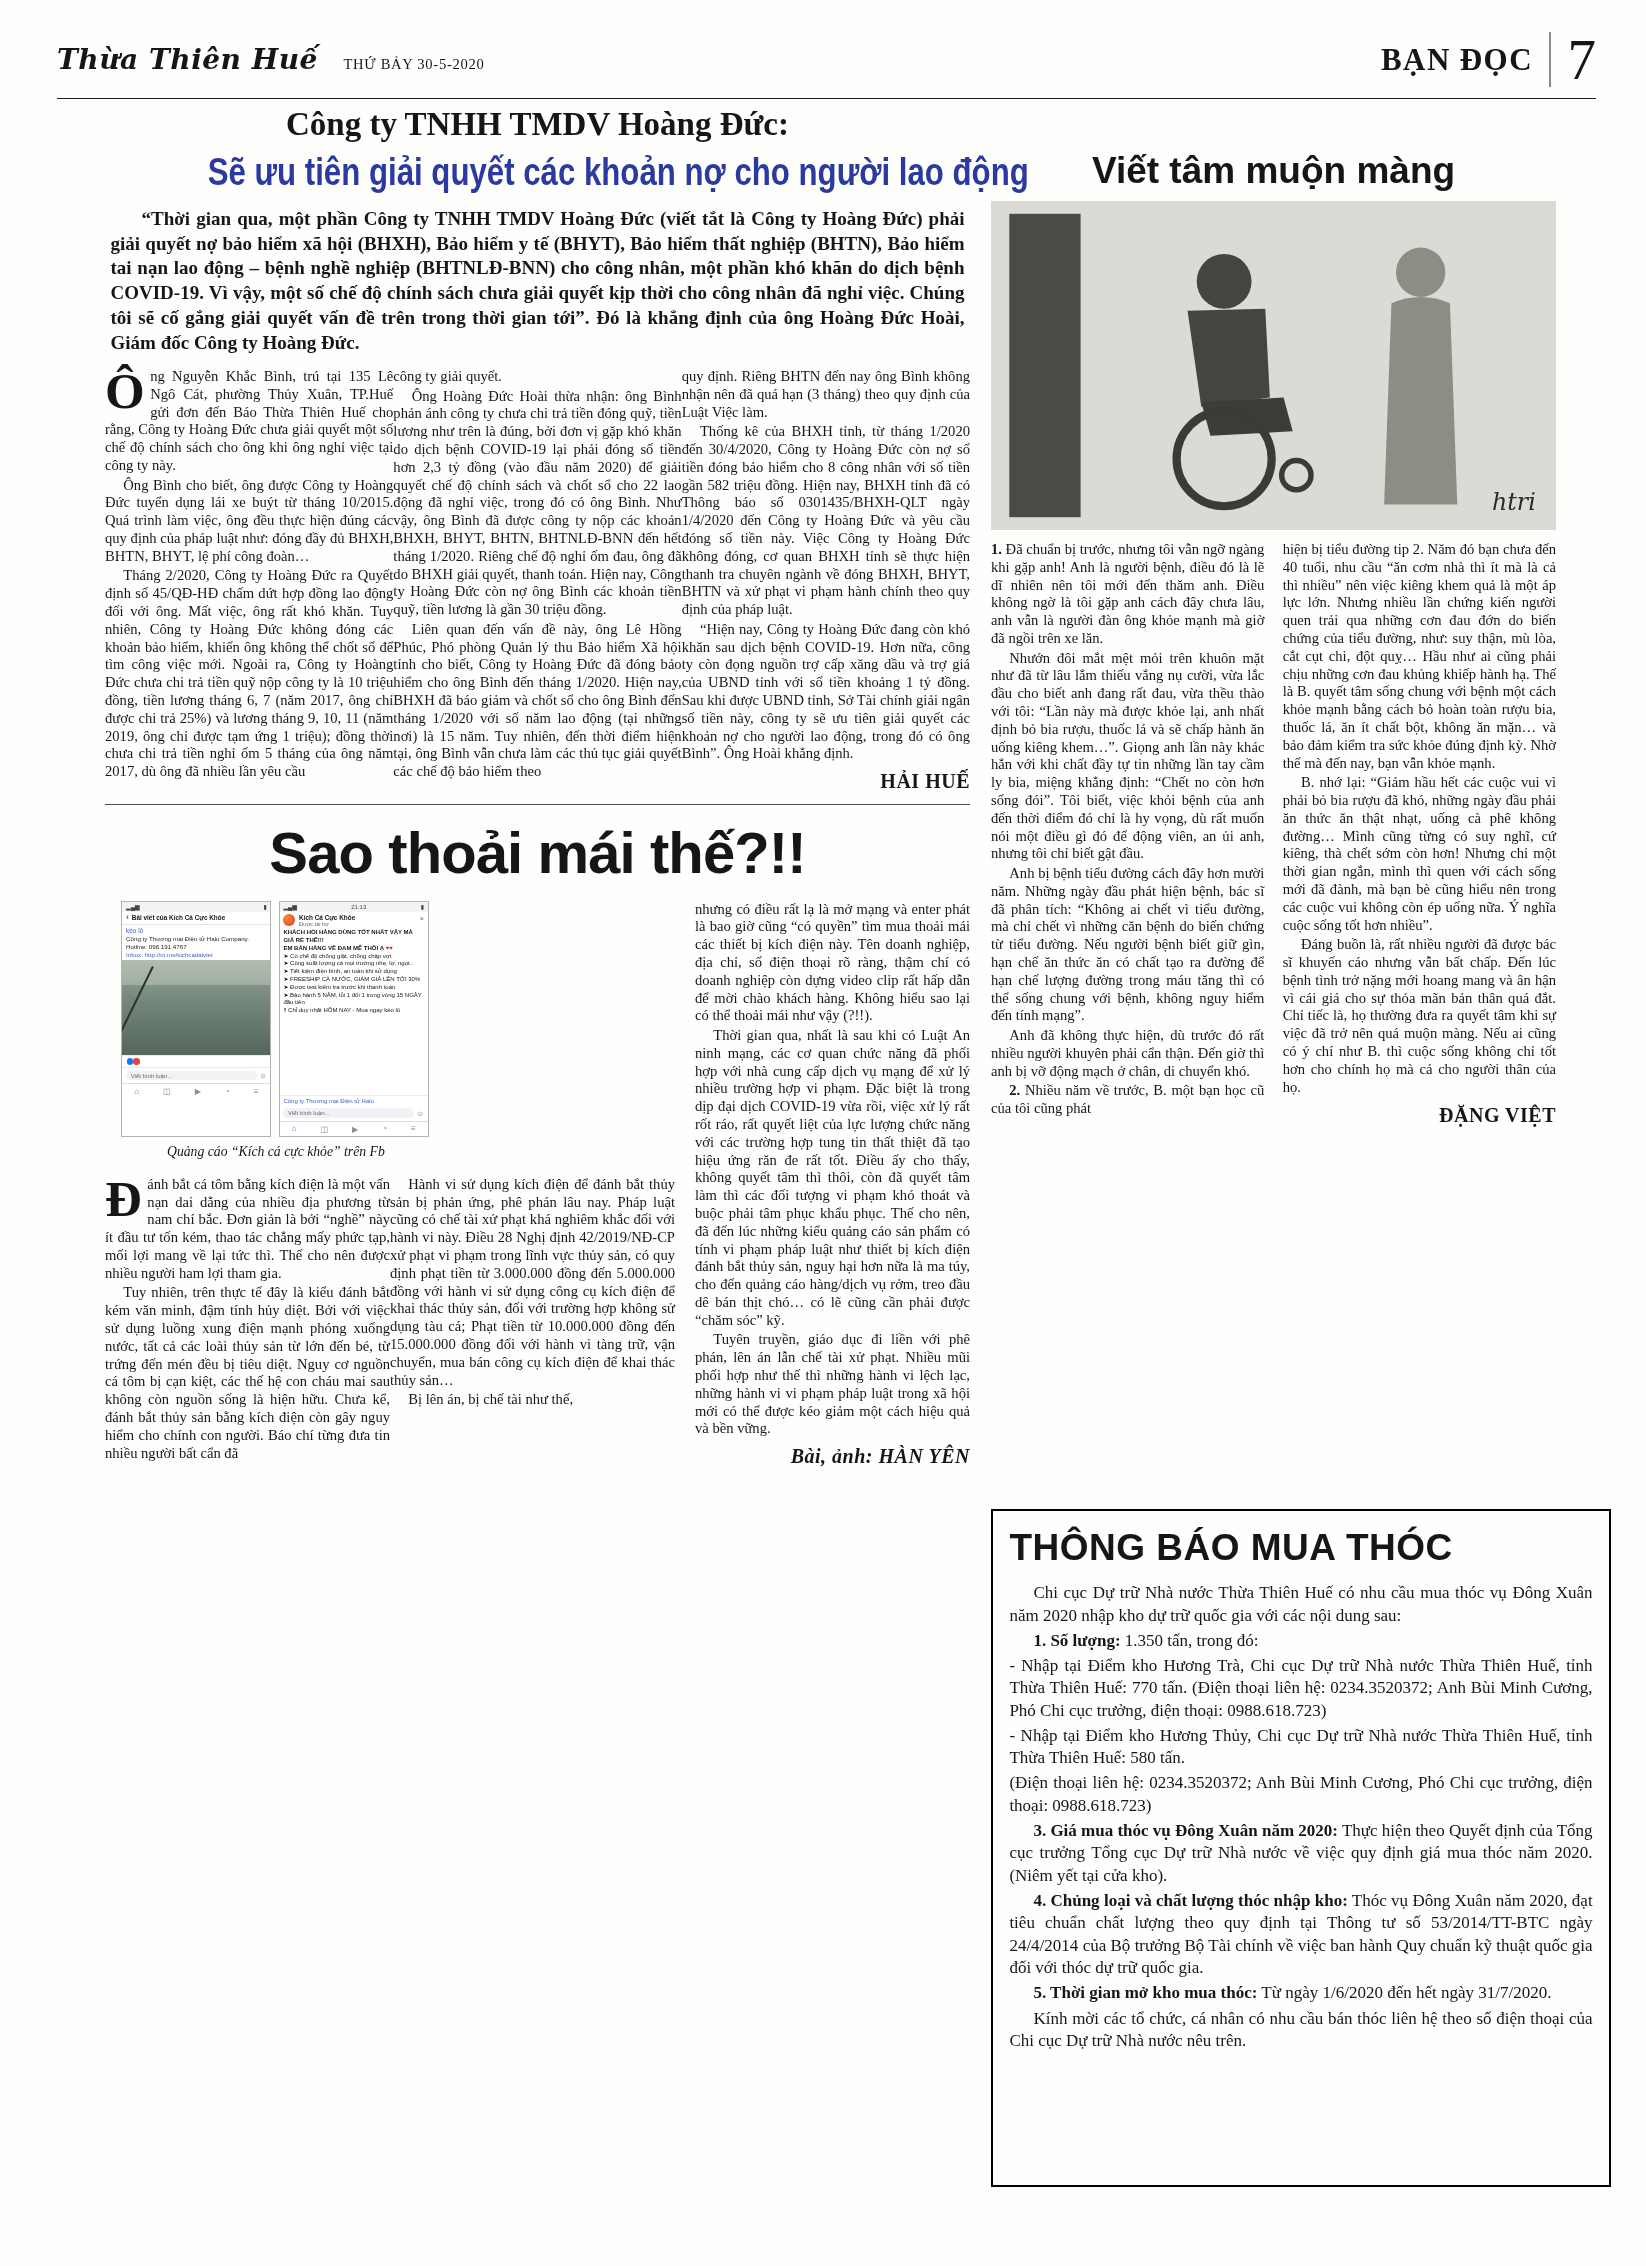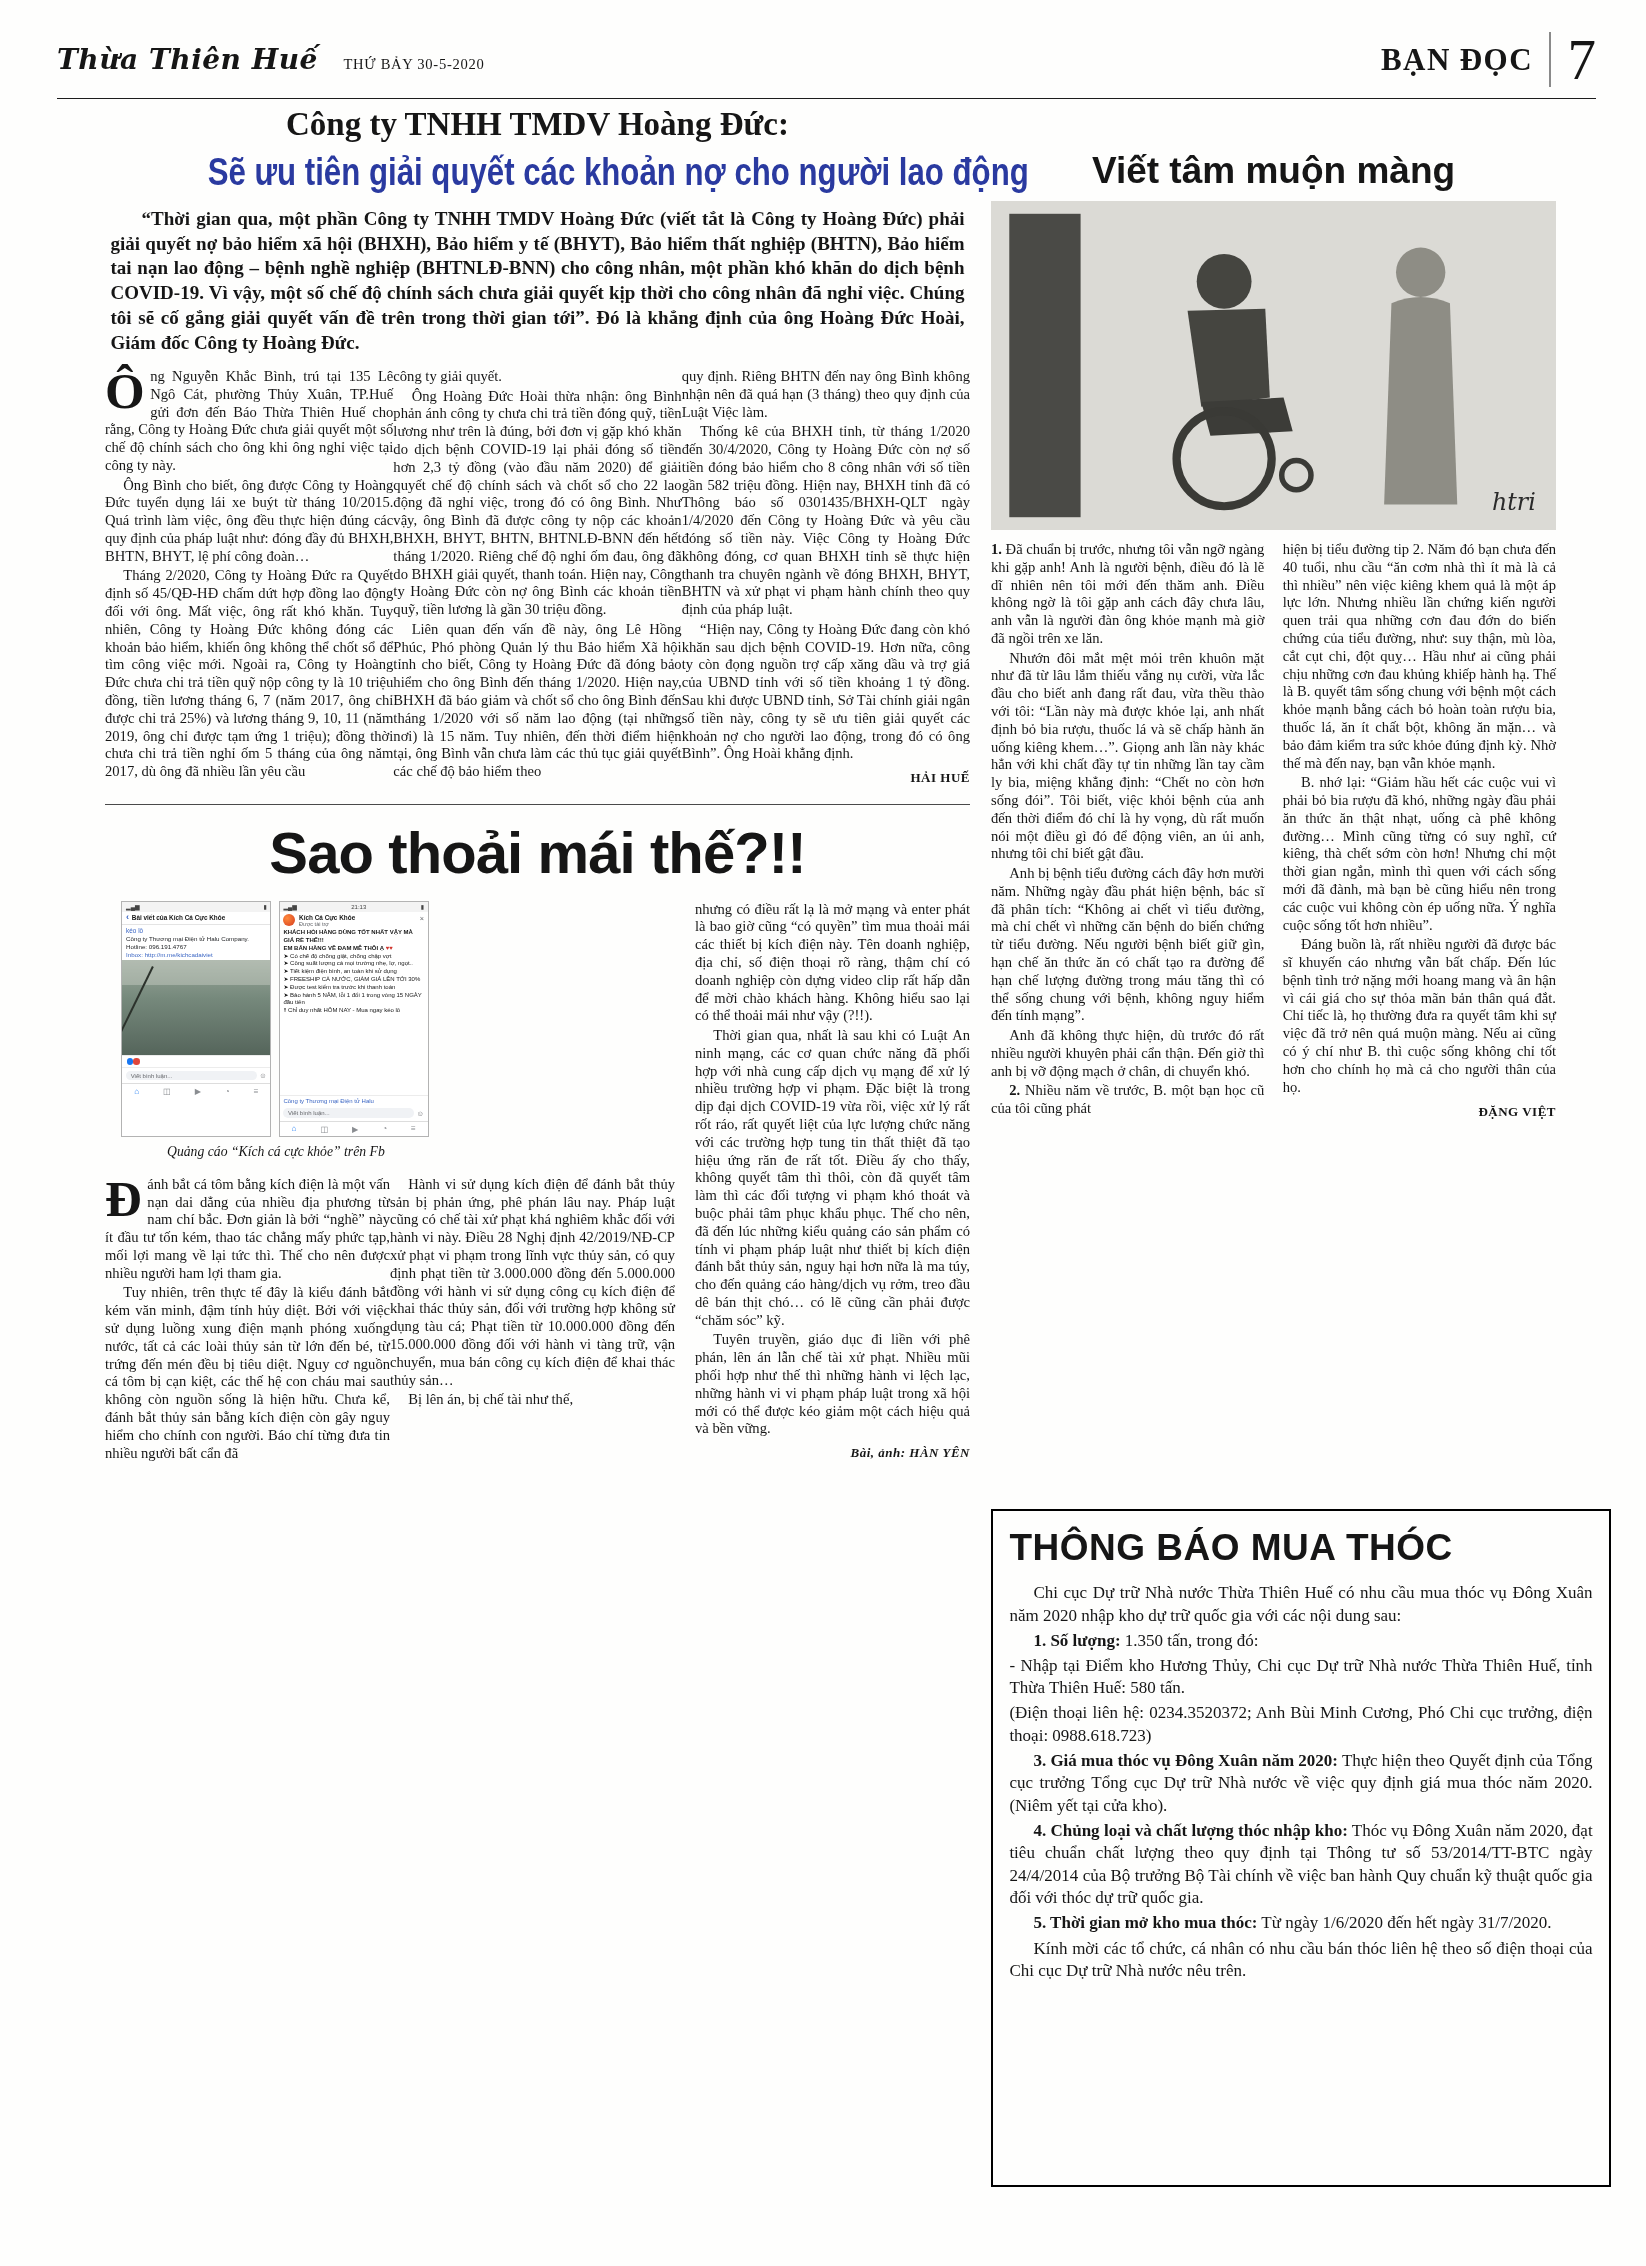--- a/index.html
+++ b/index.html
@@ -17,21 +17,21 @@
   .page-num{font-size:57px;line-height:1;font-weight:400}
   .hdr-rule{position:absolute;left:57px;right:51px;top:98px;border-top:1.8px solid #1d1d1d}
 
   
   .cols{display:flex;margin-top:12.8px}
   .ncol{flex:1;min-width:0}
   .ncol p{font-size:14.6px;line-height:1.22;text-align:justify;text-indent:18.3px;margin-bottom:1.8px}
   .ncol p.flush{text-indent:0}
   .dropcap p:first-child{text-indent:0}
   .dropcap p:first-child::first-letter{float:left;font-size:51px;line-height:40px;padding:2.7px 5.5px 0 0;font-weight:bold}
-  .byline{text-align:right;font-weight:bold;font-size:13px;margin-top:7.3px;letter-spacing:0.5px}
+  .byline{text-align:right;font-weight:bold;font-size:20px;margin-top:7.3px;letter-spacing:0.5px}
   .byline-it{font-style:italic}
   .h-black{text-align:center;font-family:"Liberation Sans",sans-serif;font-weight:700;font-size:58px;letter-spacing:-0.9px;margin-bottom:14.6px}
 
   
   .art1{position:absolute;left:105px;top:106px;width:865px}
   .kicker{text-align:center;font-weight:bold;font-size:33px}
   .hl-blue-wrap{display:flex;margin-top:7.3px}
   .hl-blue{display:inline-block;white-space:nowrap;color:#2a3aa0;font-family:"Liberation Sans",sans-serif;font-weight:700;font-size:39px;transform:scaleX(.8);transform-origin:center}
   .lead{font-weight:bold;font-size:19px;line-height:1.3;text-align:justify;text-indent:31px;margin:12.8px 5.5px 0}
   .rule-left{position:absolute;left:105px;top:804px;width:865px;border-top:1.4px solid #4a4a4a}
@@ -280,20 +280,21 @@
         <div class="byline">ĐẶNG VIỆT</div>
       </div>
     </div>
   </section>
 
   <section class="notice">
     <h2 class="notice-title">THÔNG BÁO MUA THÓC</h2>
     <div class="notice-body">
         <p>Chi cục Dự trữ Nhà nước Thừa Thiên Huế có nhu cầu mua thóc vụ Đông Xuân năm 2020 nhập kho dự trữ quốc gia với các nội dung sau:</p>
         <p><b>1. Số lượng:</b> 1.350 tấn, trong đó:</p>
+        <p class="flush">- Nhập tại Điểm kho Hương Trà, Chi cục Dự trữ Nhà nước Thừa Thiên Huế, tỉnh Thừa Thiên Huế: 770 tấn. (Điện thoại liên hệ: 0234.3520372; Anh Bùi Minh Cương, Phó Chi cục trưởng, điện thoại: 0988.618.723)</p>
         <p class="flush">- Nhập tại Điểm kho Hương Thủy, Chi cục Dự trữ Nhà nước Thừa Thiên Huế, tỉnh Thừa Thiên Huế: 580 tấn.</p>
         <p class="flush">(Điện thoại liên hệ: 0234.3520372; Anh Bùi Minh Cương, Phó Chi cục trưởng, điện thoại: 0988.618.723)</p>
         <p><b>3. Giá mua thóc vụ Đông Xuân năm 2020:</b> Thực hiện theo Quyết định của Tổng cục trưởng Tổng cục Dự trữ Nhà nước về việc quy định giá mua thóc năm 2020. (Niêm yết tại cửa kho).</p>
         <p><b>4. Chủng loại và chất lượng thóc nhập kho:</b> Thóc vụ Đông Xuân năm 2020, đạt tiêu chuẩn chất lượng theo quy định tại Thông tư số 53/2014/TT-BTC ngày 24/4/2014 của Bộ trưởng Bộ Tài chính về việc ban hành Quy chuẩn kỹ thuật quốc gia đối với thóc dự trữ quốc gia.</p>
         <p><b>5. Thời gian mở kho mua thóc:</b> Từ ngày 1/6/2020 đến hết ngày 31/7/2020.</p>
         <p>Kính mời các tổ chức, cá nhân có nhu cầu bán thóc liên hệ theo số điện thoại của Chi cục Dự trữ Nhà nước nêu trên.</p>
       </div>
   </section>
 
 </div>

